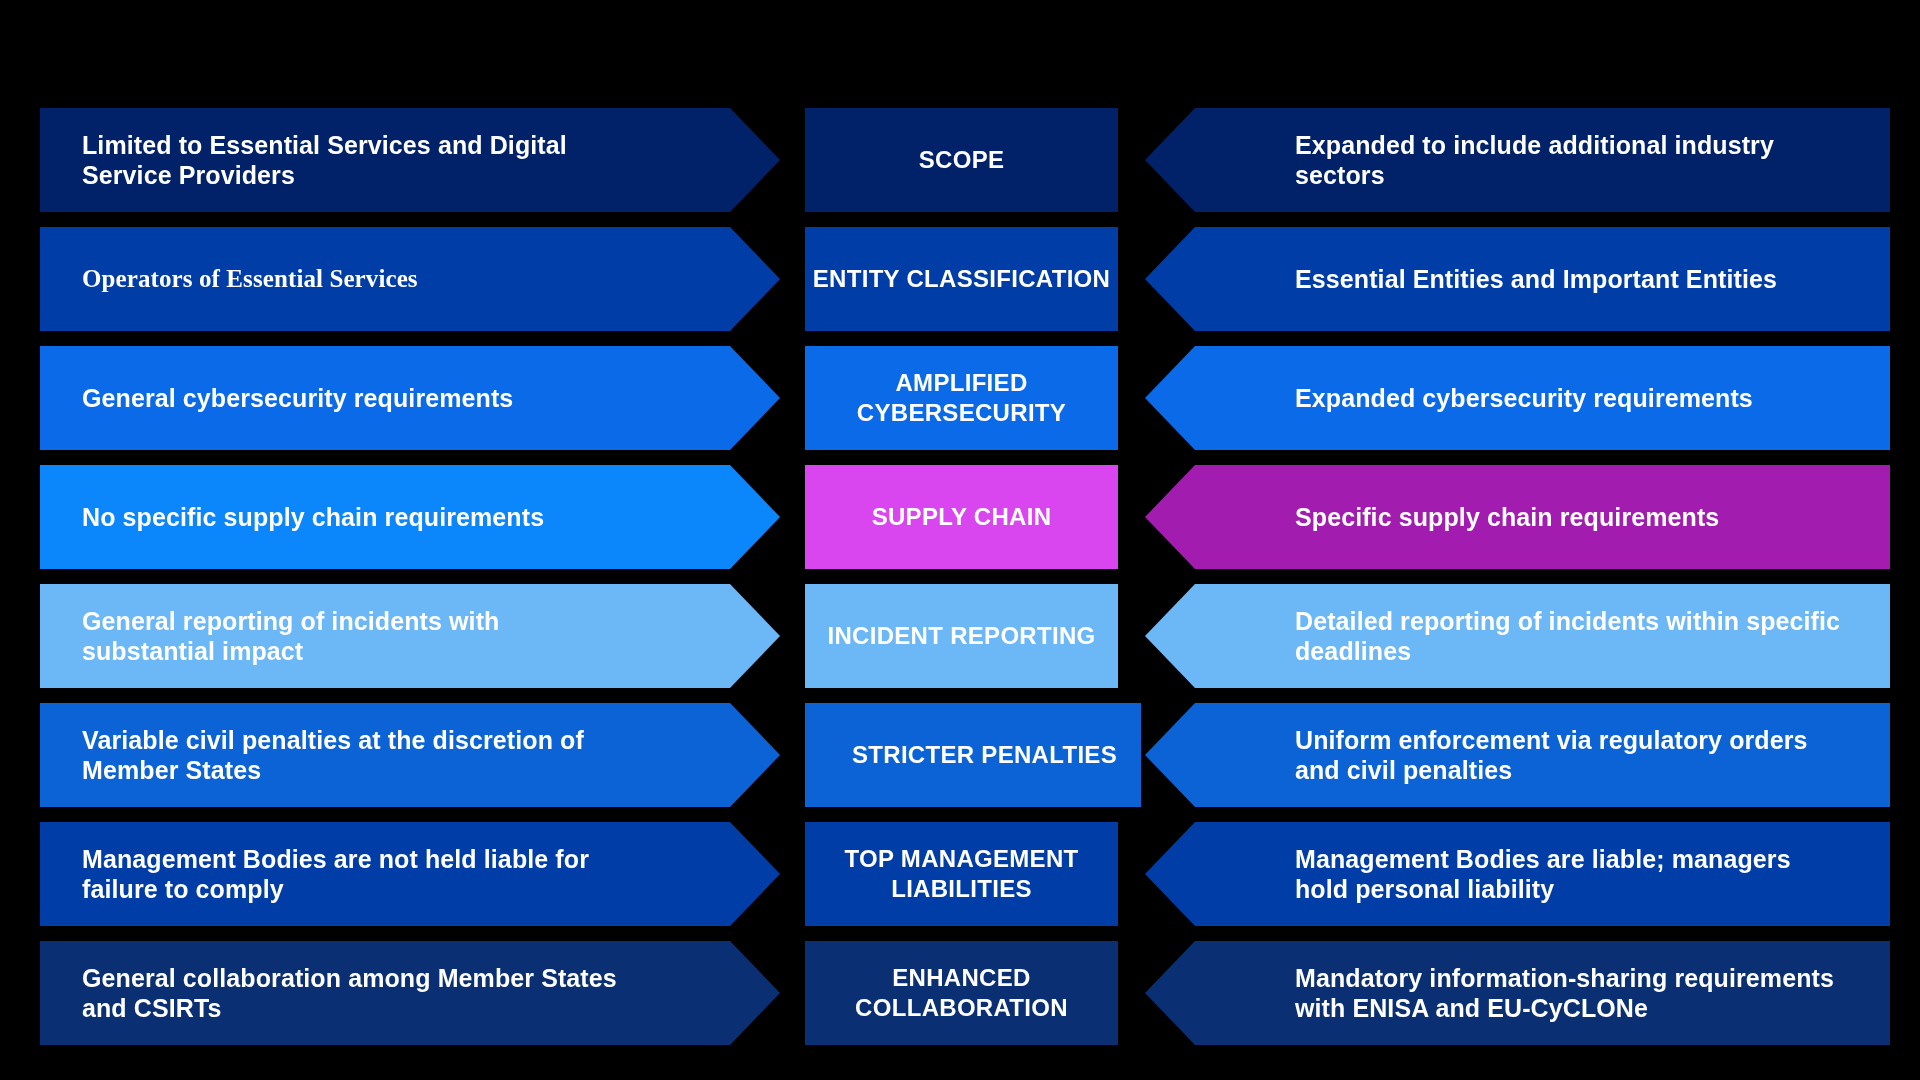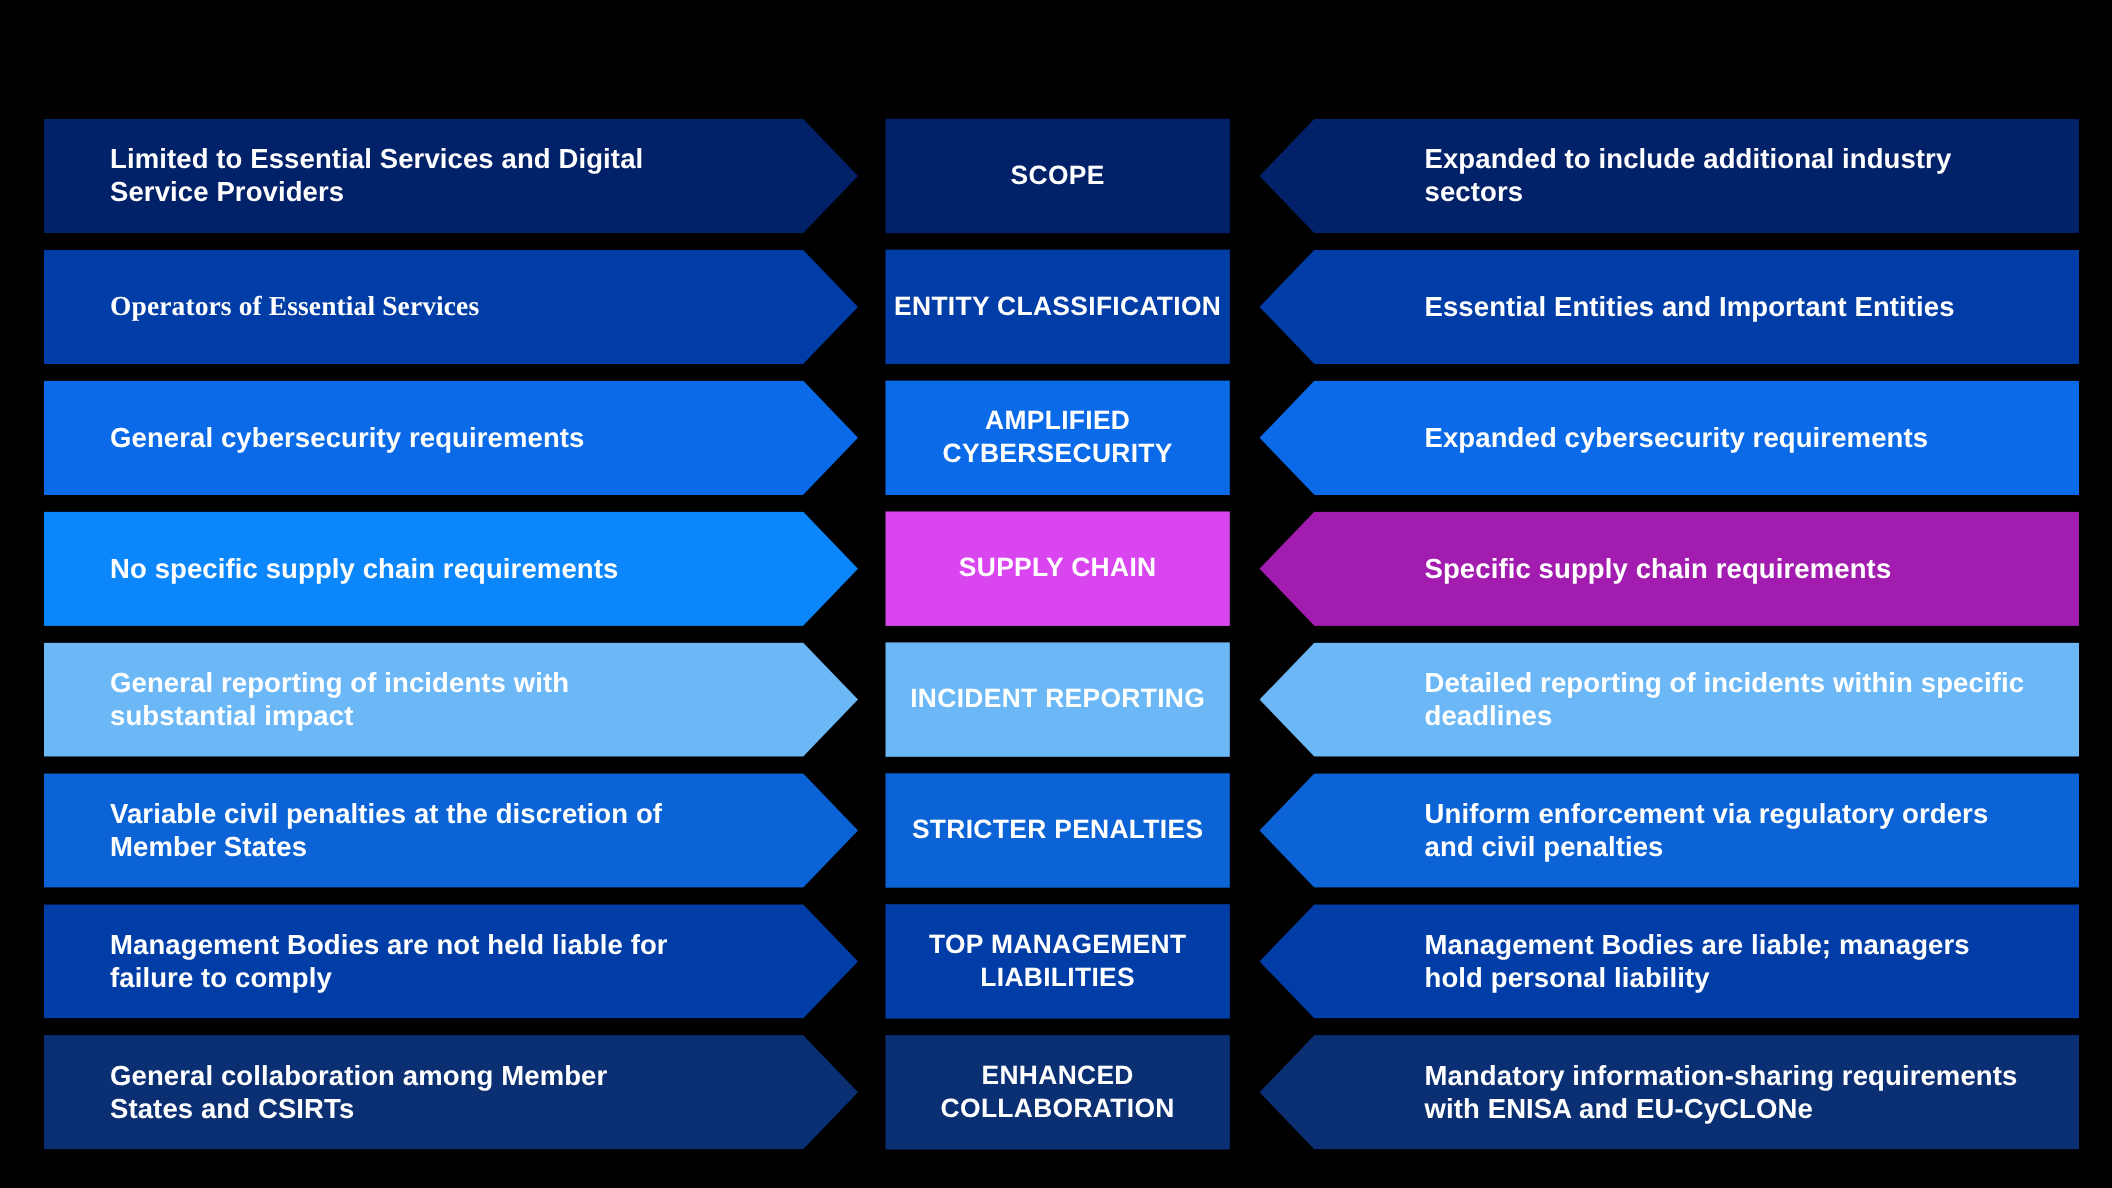--- a/index.html
+++ b/index.html
@@ -18,21 +18,20 @@
     position:absolute;left:40px;top:0;
     width:740px;height:104px;
     display:flex;align-items:center;
     -webkit-clip-path:polygon(0 0, 690px 0, 740px 52px, 690px 104px, 0 104px);
     clip-path:polygon(0 0, 690px 0, 740px 52px, 690px 104px, 0 104px);
   }
   .left-arrow .txt{
     padding-left:42px;padding-right:150px;
     color:#fff;font-size:25px;font-weight:bold;line-height:1.22;
     letter-spacing:.1px;
-    margin-left:18px;
   }
 
   
   .center-box{
     position:absolute;left:805px;top:0;
     width:313px;height:104px;
     display:flex;align-items:center;justify-content:center;
     text-align:center;
   }
   .center-box .txt{
@@ -110,21 +109,21 @@
         <span class="txt">INCIDENT REPORTING</span>
       </div>
       <div class="right-arrow" style="background: rgb(108, 184, 247);">
         <span class="txt">Detailed reporting of incidents within specific deadlines</span>
       </div>
     </div>
     <div class="row" style="top: 703px;">
       <div class="left-arrow" style="background: rgb(11, 99, 214);">
         <span class="txt">Variable civil penalties at the discretion of Member States</span>
       </div>
-      <div class="center-box" style="background: rgb(11, 99, 214);">
+      <div class="center-box" style="background: rgb(11, 99, 214); padding-left: 23px;">
         <span class="txt">STRICTER PENALTIES</span>
       </div>
       <div class="right-arrow" style="background: rgb(11, 99, 214);">
         <span class="txt">Uniform enforcement via regulatory orders and civil penalties</span>
       </div>
     </div>
     <div class="row" style="top: 822px;">
       <div class="left-arrow" style="background: rgb(1, 61, 166);">
         <span class="txt">Management Bodies are not held liable for failure to comply</span>
       </div>

